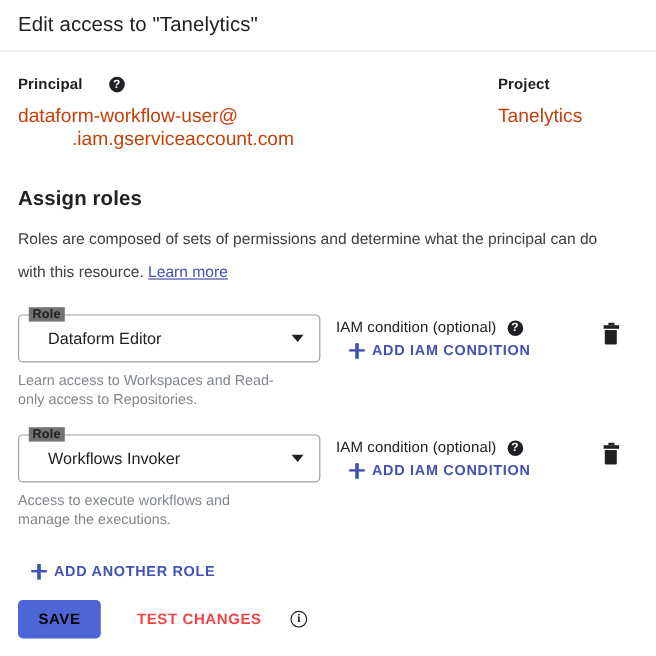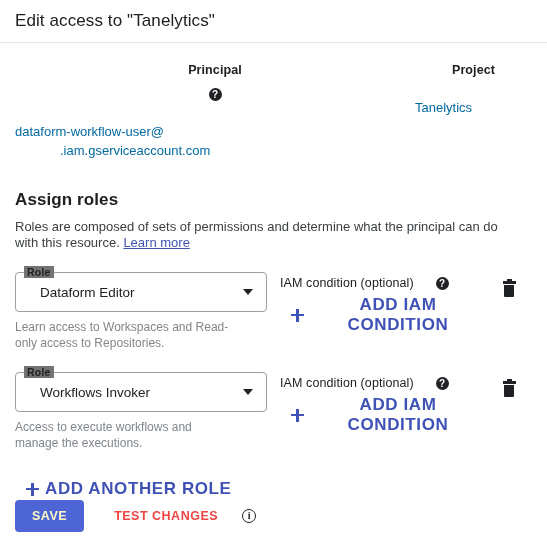--- a/index.html
+++ b/index.html
@@ -44,28 +44,27 @@
   }
   .meta-col-principal { width: 400px; }
   .meta-col-project  { flex: 1; }
 
   .meta-label {
     font-size: 12.5px;
     font-weight: bold;
     color: #202124;
     display: flex;
     align-items: center;
-    gap: 11px;
+    gap: 22px;
     letter-spacing: 0.1px;
-    flex-direction: column;
   }
   .meta-value {
-    font-size: 13px;
-    color: #0369a1;
-    margin-top: 21px;
+    font-size: 16px;
+    color: #c2410c;
+    margin-top: 11px;
     line-height: 19px;
   }
   .meta-value .wrap-indent {
     display: block;
     padding-left: 45px;
   }
 
   
   .help-icon {
     width: 13px;
@@ -88,21 +87,21 @@
     font-size: 17px;
     font-weight: bold;
     color: #202124;
     margin-top: 30px;
     letter-spacing: 0.1px;
   }
   .section-desc {
     font-size: 13px;
     color: #3c4043;
     margin-top: 9px;
-    line-height: 16px;
+    line-height: 28px;
     max-width: 500px;
   }
   .link {
     color: #4052b5;
     text-decoration: underline;
     cursor: pointer;
   }
 
   
   .role-row {
@@ -167,31 +166,31 @@
   .role-mid {
     flex: 1;
     padding-left: 13px;
     padding-top: 4px;
   }
   .iam-label {
     font-size: 12.5px;
     color: #202124;
     display: flex;
     align-items: center;
-    gap: 22px;
+    gap: 9px;
     letter-spacing: 0.1px;
   }
   .text-btn {
     display: inline-flex;
     align-items: center;
     gap: 6px;
     margin-top: 5px;
     margin-left: 11px;
     color: #4052b5;
-    font-size: 17px;
+    font-size: 12px;
     font-weight: bold;
     letter-spacing: 0.6px;
     cursor: pointer;
     background: none;
     border: none;
     padding: 0;
     font-family: "Liberation Sans", sans-serif;
   }
   .plus-icon {
     position: relative;
@@ -261,21 +260,21 @@
     left: 0;
     bottom: 0;
     width: 547px;
     box-sizing: border-box;
     padding: 0 15px 15px 15px;
     display: flex;
     align-items: center;
   }
   .btn-primary {
     background: #4e66d5;
-    color: #fef9c3;
+    color: #000000;
     border: none;
     border-radius: 4px;
     height: 32px;
     padding: 0 17px;
     font-size: 12.5px;
     font-weight: bold;
     letter-spacing: 0.5px;
     cursor: pointer;
     font-family: "Liberation Sans", sans-serif;
   }

